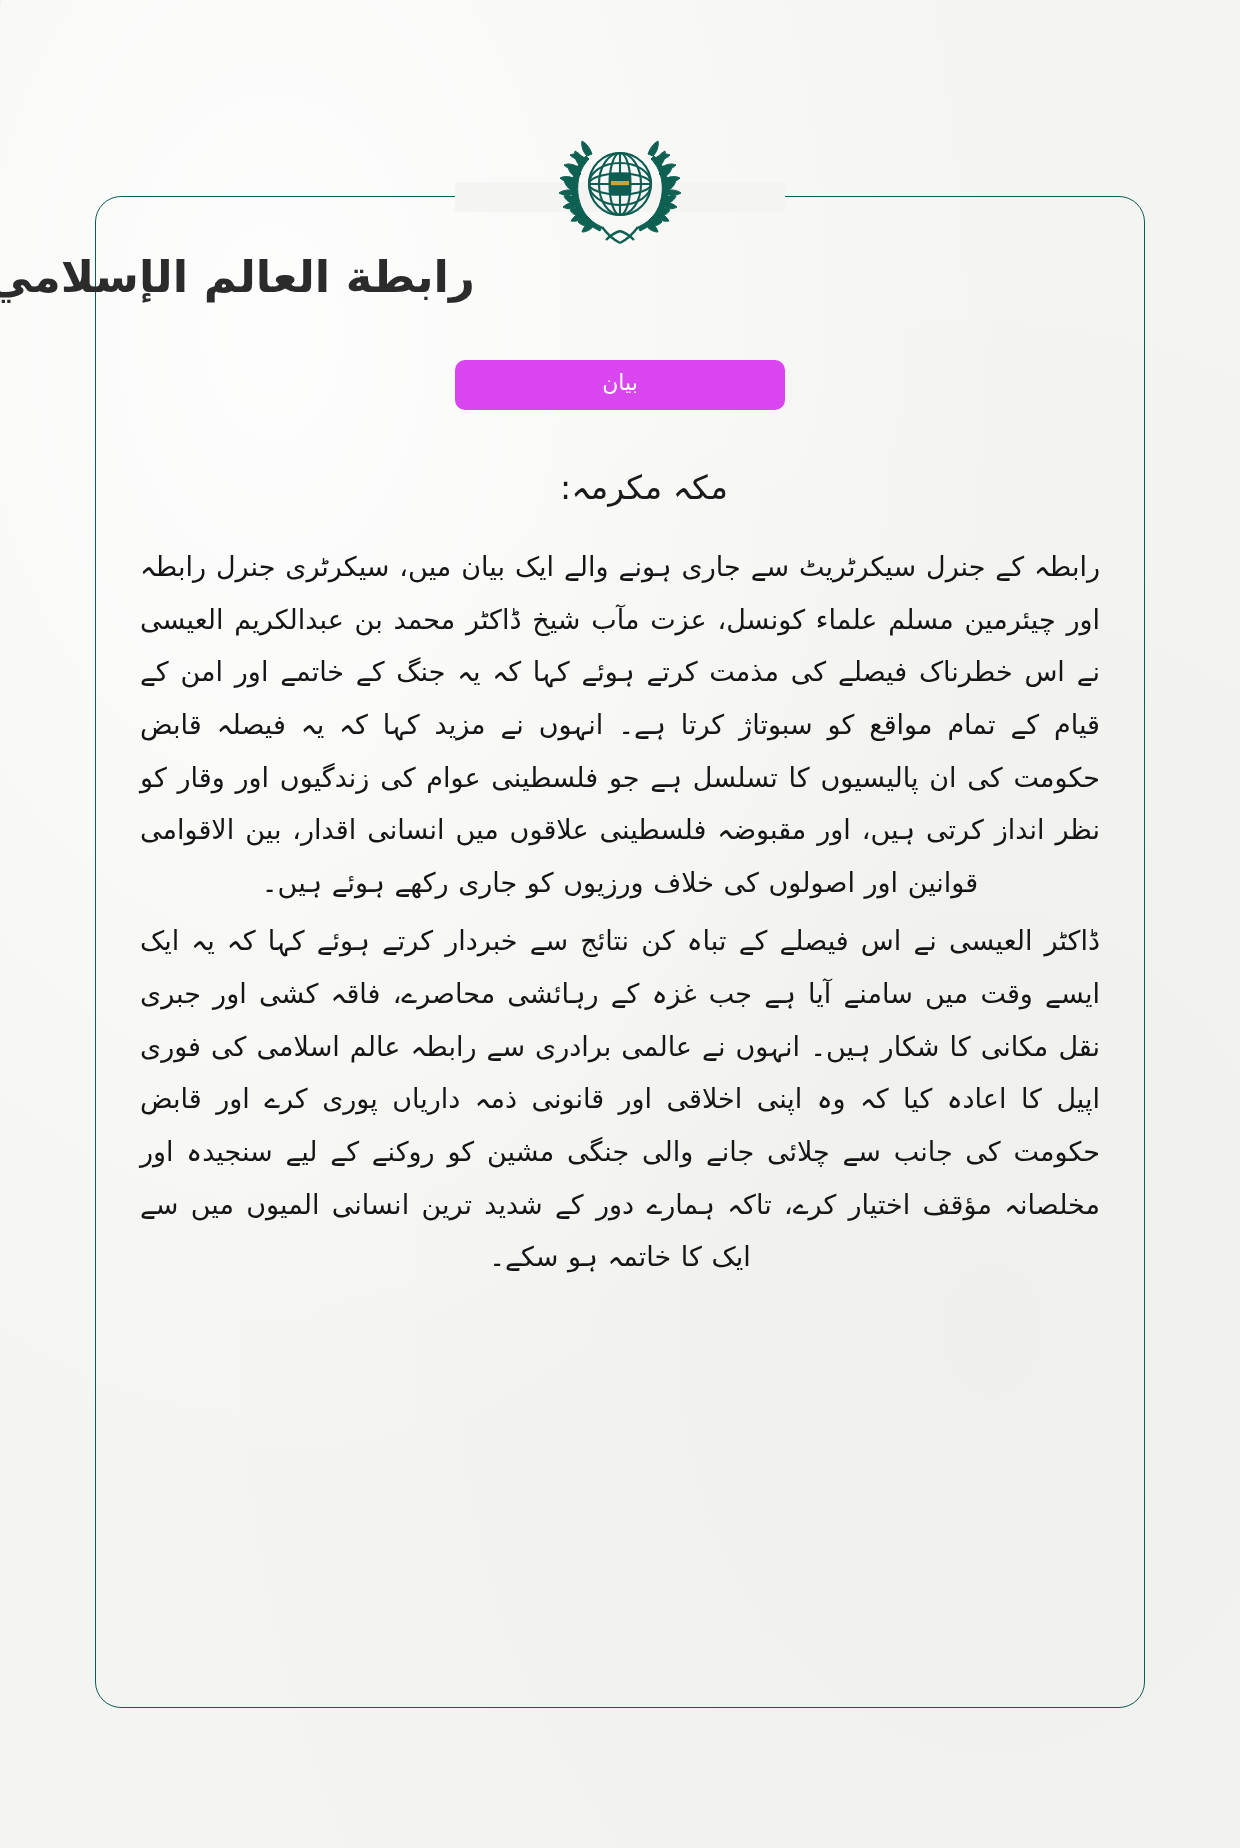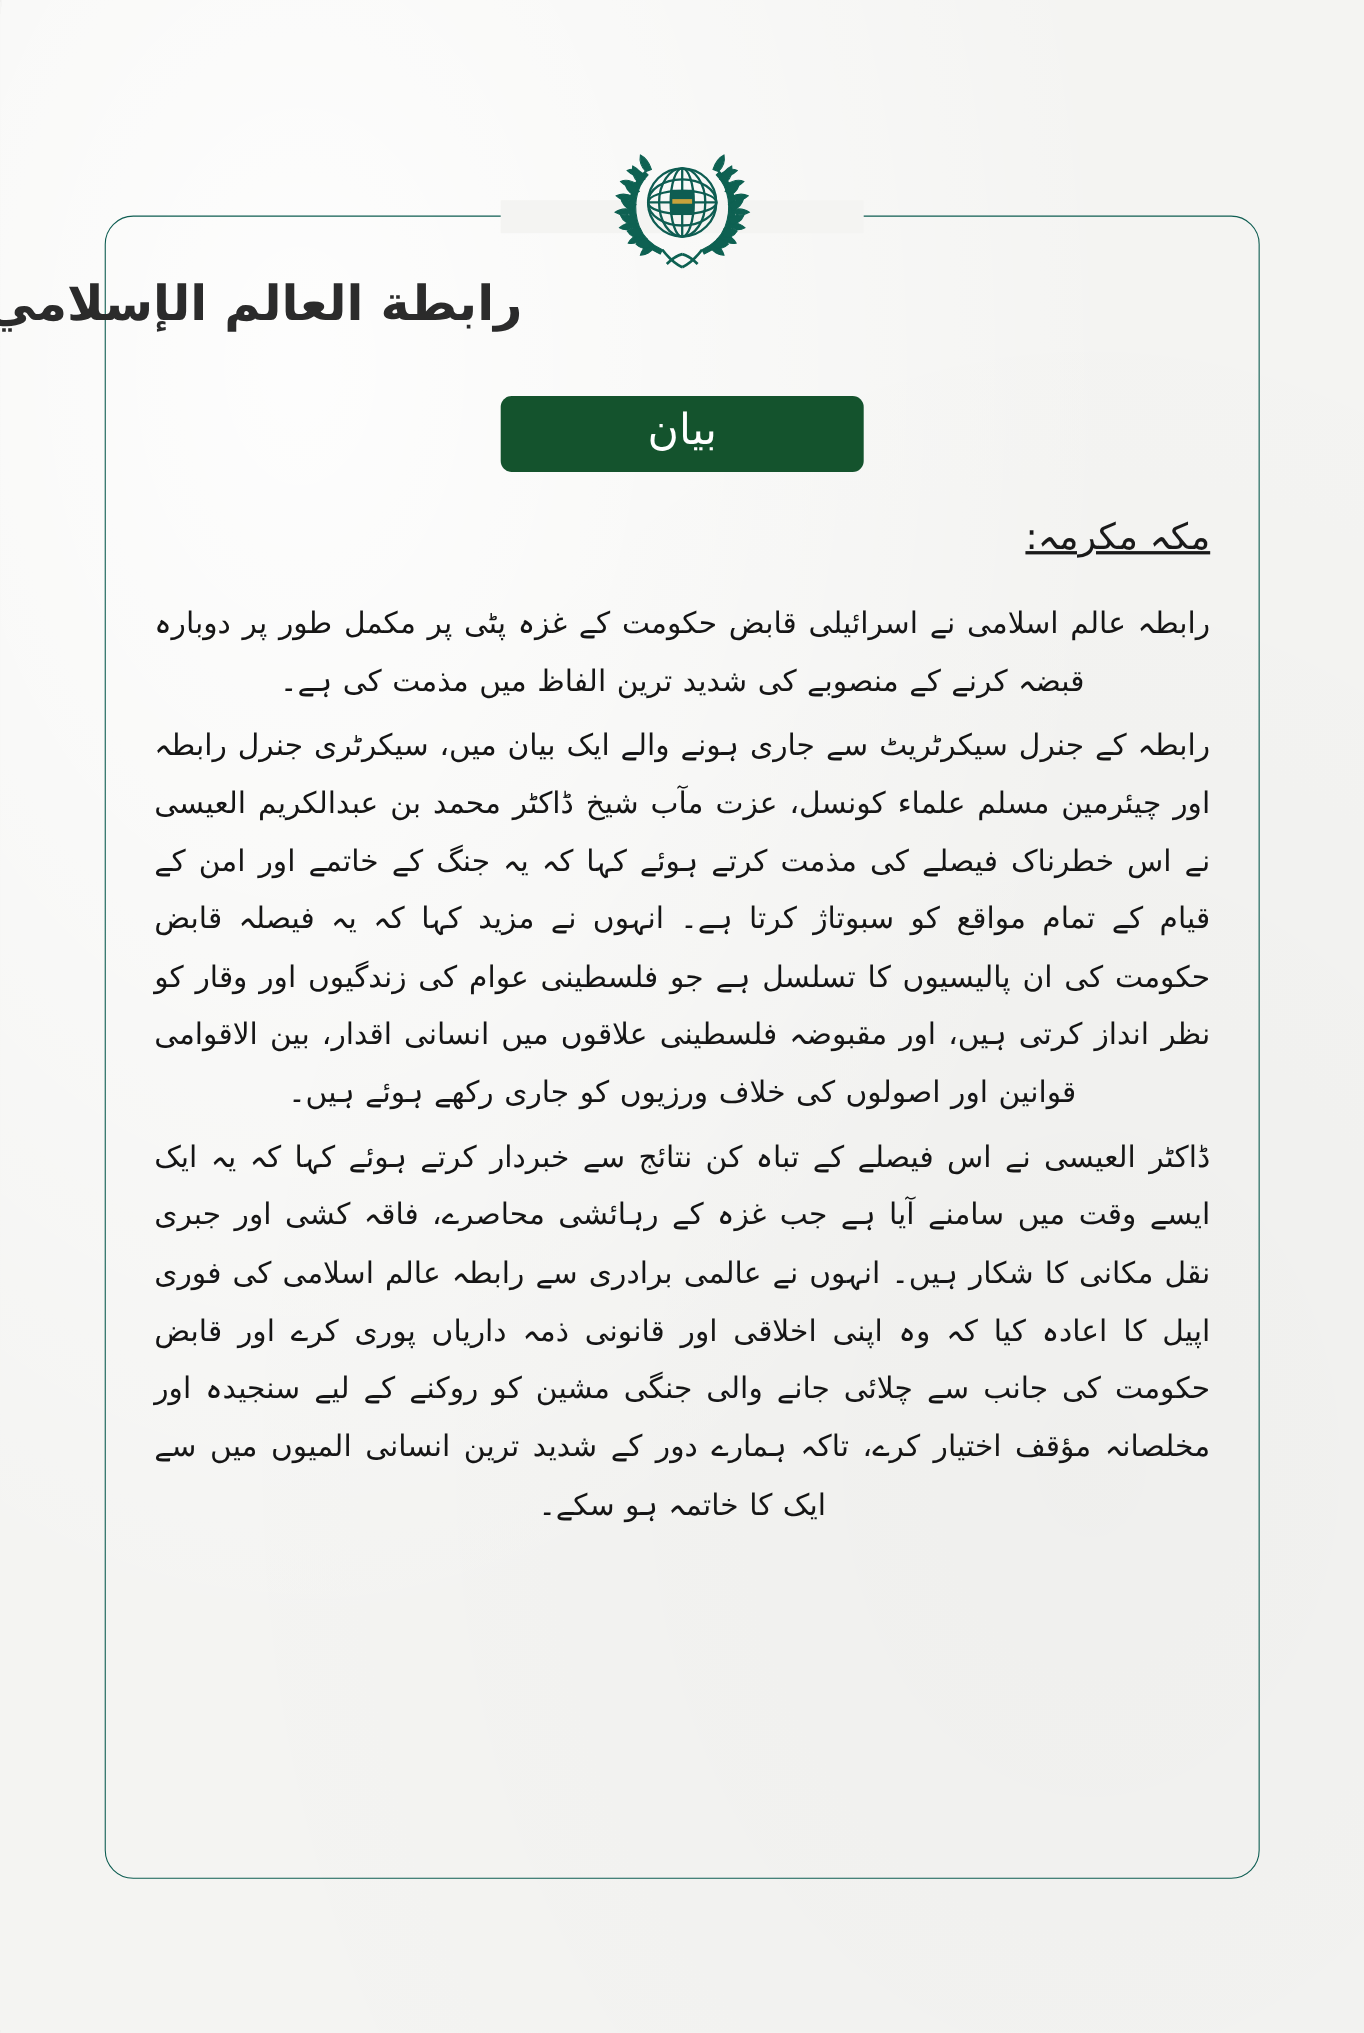--- a/index.html
+++ b/index.html
@@ -70,42 +70,41 @@
     margin-top:4px;
   }
 
   .badge-row{
     position:absolute;left:0;right:0;top:360px;text-align:center;
   }
   .badge{
     display:inline-block;
     min-width:230px;
     padding:11px 50px 15px;
-    background:#14532d;
+    background:#d946ef;
     color:#ffffff;
     border-radius:10px;
-    font-size:39px;
+    font-size:22px;
     line-height:1.1;
     font-family:"DejaVu Sans","Liberation Sans",sans-serif;
   }
 
   .body-area{
     position:absolute;
     left:140px;right:140px;
     top:468px;
   }
   .dateline{
-    text-align:right;
+    text-align:center;
     direction:rtl;
     font-size:33px;
     color:#1a1a1a;
     margin-bottom:34px;
     padding-left:48px;
     font-family:"DejaVu Sans","Liberation Sans",sans-serif;
-    text-decoration:underline;
   }
   .para{
     direction:rtl;
     text-align:justify;
     text-align-last:center;
     font-size:27px;
     line-height:1.95;
     color:#151515;
     margin:0 0 6px 0;
     font-family:"DejaVu Sans","Liberation Sans",sans-serif;
@@ -193,18 +192,17 @@
   <div class="brand">
     <div class="brand-ar">رابطة العالم الإسلامي</div>
   </div>
 
   <div class="badge-row">
     <span class="badge">بیان</span>
   </div>
 
   <div class="body-area">
     <div class="dateline">مکہ مکرمہ:</div>
-    <p class="para">رابطہ عالم اسلامی نے اسرائیلی قابض حکومت کے غزہ پٹی پر مکمل طور پر دوبارہ قبضہ کرنے کے منصوبے کی شدید ترین الفاظ میں مذمت کی ہے۔</p>
     <p class="para">رابطہ کے جنرل سیکرٹریٹ سے جاری ہونے والے ایک بیان میں، سیکرٹری جنرل رابطہ اور چیئرمین مسلم علماء کونسل، عزت مآب شیخ ڈاکٹر محمد بن عبدالکریم العیسی نے اس خطرناک فیصلے کی مذمت کرتے ہوئے کہا کہ یہ جنگ کے خاتمے اور امن کے قیام کے تمام مواقع کو سبوتاژ کرتا ہے۔ انہوں نے مزید کہا کہ یہ فیصلہ قابض حکومت کی ان پالیسیوں کا تسلسل ہے جو فلسطینی عوام کی زندگیوں اور وقار کو نظر انداز کرتی ہیں، اور مقبوضہ فلسطینی علاقوں میں انسانی اقدار، بین الاقوامی قوانین اور اصولوں کی خلاف ورزیوں کو جاری رکھے ہوئے ہیں۔</p>
     <p class="para">ڈاکٹر العیسی نے اس فیصلے کے تباہ کن نتائج سے خبردار کرتے ہوئے کہا کہ یہ ایک ایسے وقت میں سامنے آیا ہے جب غزہ کے رہائشی محاصرے، فاقہ کشی اور جبری نقل مکانی کا شکار ہیں۔ انہوں نے عالمی برادری سے رابطہ عالم اسلامی کی فوری اپیل کا اعادہ کیا کہ وہ اپنی اخلاقی اور قانونی ذمہ داریاں پوری کرے اور قابض حکومت کی جانب سے چلائی جانے والی جنگی مشین کو روکنے کے لیے سنجیدہ اور مخلصانہ مؤقف اختیار کرے، تاکہ ہمارے دور کے شدید ترین انسانی المیوں میں سے ایک کا خاتمہ ہو سکے۔</p>
   </div>
 
 </div>
 
 </body></html>

